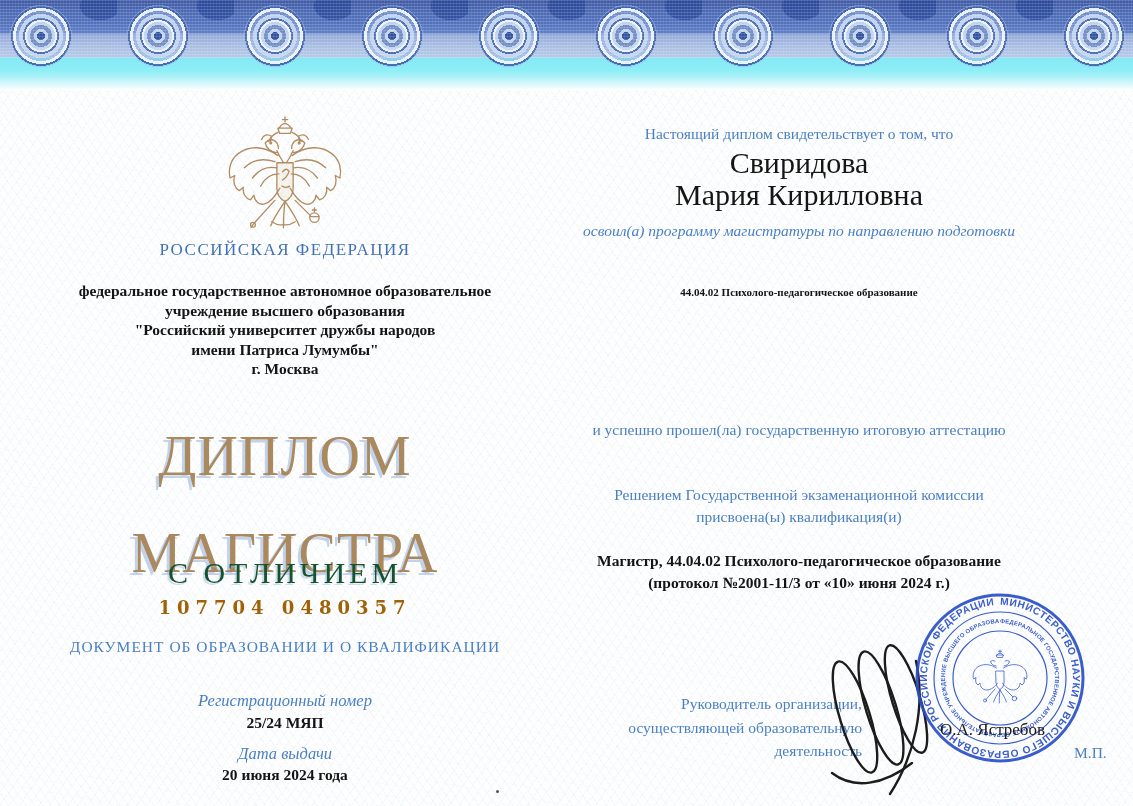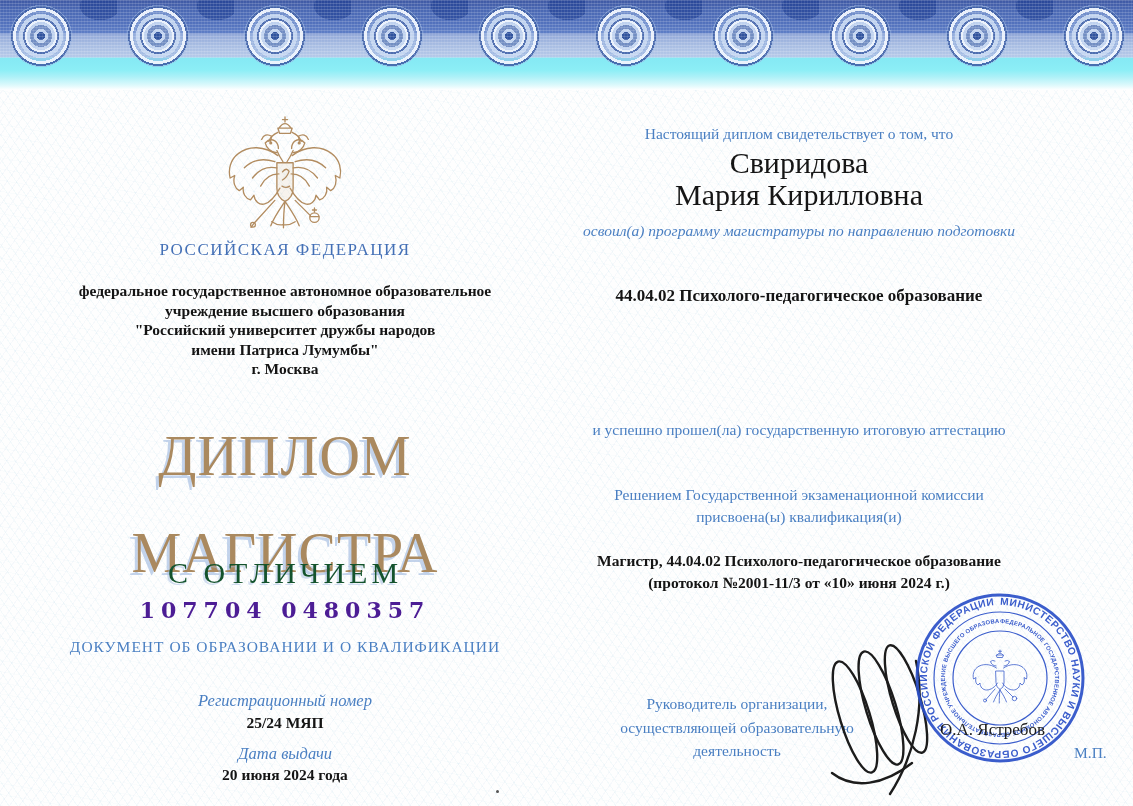--- a/index.html
+++ b/index.html
@@ -49,36 +49,36 @@
   .left-col{left:25px;width:520px;}
   .right-col{left:564px;width:470px;margin-top:24px;}
 
   .country{top:240px;font-size:17px;letter-spacing:1.5px;color:#4470b6;}
   .univ{top:281px;font-weight:bold;font-size:15.5px;line-height:19.5px;color:#141414;}
   .title-word{font-size:56px;line-height:60px;letter-spacing:1px;color:#aa895f;
     text-shadow:-3px 3px 0 rgba(163,188,224,0.65);font-weight:normal;}
   .t1{top:426px;} .t2{top:495px;margin-top:28px;}
   .t3{top:556px;font-size:30px;line-height:34px;letter-spacing:4px;color:#14532d;
       text-shadow:-2px 2px 0 rgba(163,188,224,0.5);}
-  .serial{top:597px;font-size:22px;font-weight:bold;letter-spacing:6px;color:#4c1d95;
+  .serial{top:597px;font-size:18px;font-weight:bold;letter-spacing:6px;color:#a16207;
       font-family:"DejaVu Serif", serif;}
   .doc-caption{top:638px;font-size:15.5px;letter-spacing:1px;color:#4a7fc2;}
   .reg-label{top:691px;font-size:16.5px;font-style:italic;color:#4a7fc2;}
   .reg-value{top:714px;font-size:15.5px;font-weight:bold;color:#141414;}
   .date-label{top:744px;font-size:16.5px;font-style:italic;color:#4a7fc2;}
   .date-value{top:766px;font-size:15.5px;font-weight:bold;color:#141414;}
 
   .intro{top:101px;font-size:15.5px;color:#4a7fc2;}
   .holder{top:123px;font-size:30px;line-height:32px;color:#151515;}
   .program{top:198px;font-size:15.5px;color:#4a7fc2;font-style:italic;}
-  .specialty{top:262px;font-size:17px;font-weight:bold;color:#141414;}
+  .specialty{top:262px;font-size:11px;font-weight:bold;color:#141414;}
   .attest{top:397px;font-size:15.5px;color:#4a7fc2;}
   .commission{top:460px;font-size:15.5px;line-height:22px;color:#4a7fc2;}
   .qualification{top:526px;font-size:15.5px;line-height:22px;font-weight:bold;color:#141414;}
-  .head-label{left:612px;top:692px;width:250px;font-size:15.5px;line-height:23.5px;color:#4a7fc2;text-align:center;}
+  .head-label{left:612px;top:692px;width:250px;font-size:15.5px;line-height:23.5px;color:#4a7fc2;text-align:right;}
   .head-name{left:928px;top:720px;font-size:17px;color:#1b1b1b;margin-left:12px;}
   .seal-label{left:1074px;top:744px;font-size:15.5px;color:#4a7fc2;}
 
   .emblem-wrap{left:25px;top:115px;width:520px;height:126px;display:flex;justify-content:center;}
   .signature-wrap{left:790px;top:615px;width:200px;height:191px;}
   .stamp-wrap{left:914px;top:592px;width:172px;height:172px;opacity:0.92;}
   .speck{left:496px;top:790px;width:3px;height:3px;background:#555;border-radius:50%;}
 </style>
 </head>
 <body>

